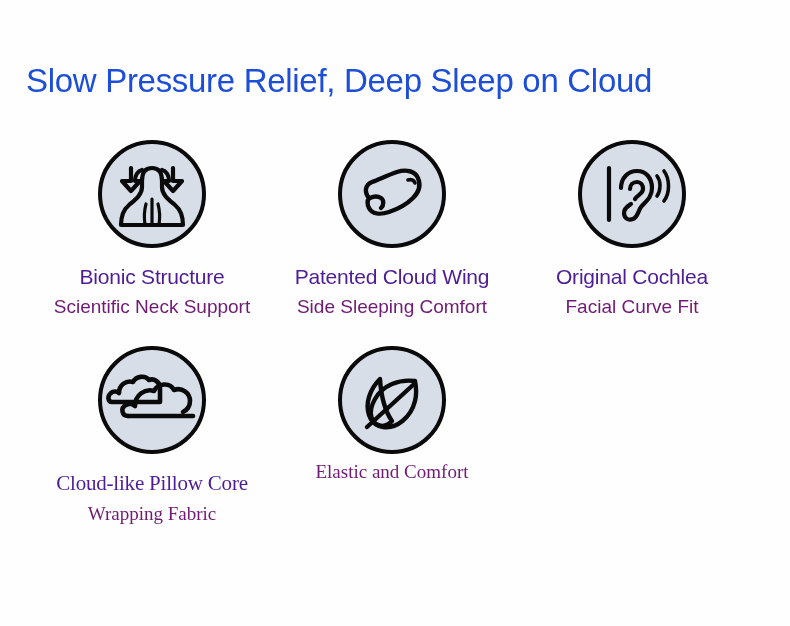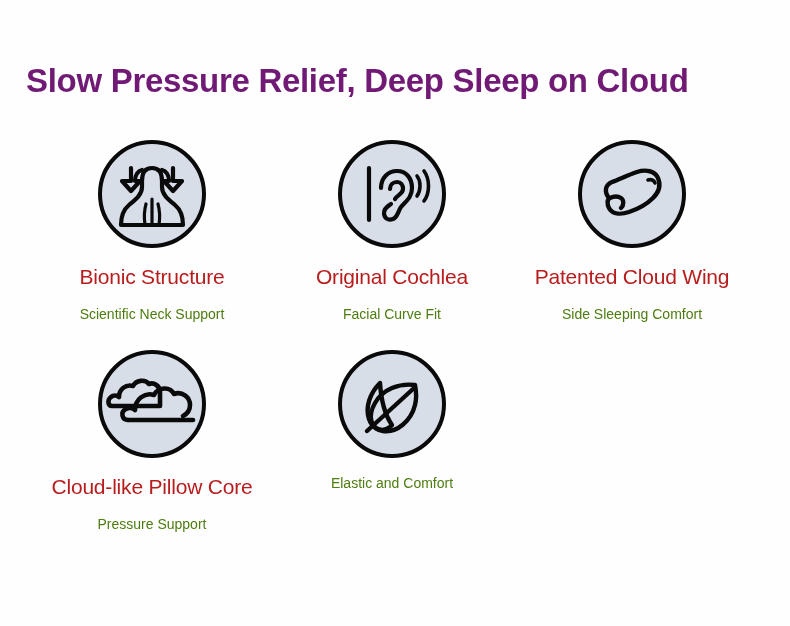--- a/index.html
+++ b/index.html
@@ -14,40 +14,41 @@
     color: #111111;
     overflow: hidden;
     position: relative;
   }
 
   #page-title {
     position: absolute;
     left: 26px;
     top: 40px;
     font-size: 33px;
-    font-weight: bold;
+    font-weight: normal;
     letter-spacing: -0.3px;
-    color: #701a75;
+    color: #1d4ed8;
     white-space: nowrap;
     text-align: center;
   }
 
   #feature-grid {
     position: absolute;
     left: 0;
     top: 140px;
     width: 790px;
   }
 
   .feature-row {
     display: flex;
     width: 790px;
   }
   .feature-row.row-2 {
     margin-top: 28px;
+    font-family: Liberation Serif, serif;
   }
 
   .feature-cell {
     width: 240px;
     display: flex;
     flex-direction: column;
     align-items: center;
   }
   .feature-row .feature-cell:nth-child(1) { margin-left: 32px; }
 
@@ -64,30 +65,30 @@
     overflow: hidden;
   }
   .icon-badge svg {
     display: block;
   }
 
   .feature-title {
     margin-top: 17px;
     font-size: 21px;
     font-weight: normal;
-    color: #b91c1c;
+    color: #4c1d95;
     white-space: nowrap;
     text-align: center;
     letter-spacing: -0.2px;
   }
 
   .feature-sub {
-    margin-top: 17px;
-    font-size: 14px;
-    color: #4d7c0f;
+    margin-top: 7px;
+    font-size: 19px;
+    color: #701a75;
     white-space: nowrap;
     text-align: center;
   }
 </style>
 </head>
 <body>
 
 <h1 id="page-title">Slow Pressure Relief, Deep Sleep on Cloud</h1>
 
 <div id="feature-grid">
@@ -107,63 +108,63 @@
           </g>
         </svg>
       </div>
       <div class="feature-title">Bionic Structure</div>
       <div class="feature-sub">Scientific Neck Support</div>
     </div>
 
     <div class="feature-cell">
       <div class="icon-badge">
         <svg width="80" height="80" viewBox="0 0 80 80" fill="none">
+          <g stroke="#0a0a0a" stroke-width="4.4" stroke-linejoin="round" stroke-linecap="round" fill="none">
+            <path d="M17 44 C12 38, 13 31, 20 28 C28 25, 36 21, 45 18 C54 15, 63 17, 66 24 C69 31, 67 38, 61 44 C55 50, 46 55, 37 58 C28 61, 20 60, 17 54 C15 50, 15 47, 17 44 Z"></path>
+            <path d="M18 44 C22 42, 26 42, 29 44 C32 46, 32 51, 29 54"></path>
+            <path d="M56 26 C59 25, 62 26, 63 29" stroke-width="3.6"></path>
+          </g>
+        </svg>
+      </div>
+      <div class="feature-title">Patented Cloud Wing</div>
+      <div class="feature-sub">Side Sleeping Comfort</div>
+    </div>
+
+    <div class="feature-cell">
+      <div class="icon-badge">
+        <svg width="80" height="80" viewBox="0 0 80 80" fill="none">
           <g stroke="#0a0a0a" stroke-width="4.2" stroke-linejoin="round" stroke-linecap="round" fill="none">
             <path d="M17 14 L17 66"></path>
             <path d="M29 34 C29 24, 36 17, 45 17 C54 17, 60 24, 60 34 C60 44, 53 48, 49 53 C46 57, 46 63, 41 65 C36 67, 32 64, 32 59 C32 54, 36 52, 39 50"></path>
             <path d="M38 35 C38 31, 41 28, 45 28 C49 28, 51 31, 51 35 C51 40, 45 41, 43 45"></path>
             <path d="M65 22 C69 27, 69 36, 65 42" stroke-width="3.6"></path>
             <path d="M72 17 C78 25, 78 39, 72 47" stroke-width="3.6"></path>
           </g>
         </svg>
       </div>
       <div class="feature-title">Original Cochlea</div>
       <div class="feature-sub">Facial Curve Fit</div>
-    </div>
-
-    <div class="feature-cell">
-      <div class="icon-badge">
-        <svg width="80" height="80" viewBox="0 0 80 80" fill="none">
-          <g stroke="#0a0a0a" stroke-width="4.4" stroke-linejoin="round" stroke-linecap="round" fill="none">
-            <path d="M17 44 C12 38, 13 31, 20 28 C28 25, 36 21, 45 18 C54 15, 63 17, 66 24 C69 31, 67 38, 61 44 C55 50, 46 55, 37 58 C28 61, 20 60, 17 54 C15 50, 15 47, 17 44 Z"></path>
-            <path d="M18 44 C22 42, 26 42, 29 44 C32 46, 32 51, 29 54"></path>
-            <path d="M56 26 C59 25, 62 26, 63 29" stroke-width="3.6"></path>
-          </g>
-        </svg>
-      </div>
-      <div class="feature-title">Patented Cloud Wing</div>
-      <div class="feature-sub">Side Sleeping Comfort</div>
     </div>
 
   </div>
 
   <div class="feature-row row-2">
 
     <div class="feature-cell">
       <div class="icon-badge">
         <svg width="92" height="92" viewBox="0 0 92 92" fill="none">
           <g stroke="#0a0a0a" stroke-width="4.6" stroke-linejoin="round" stroke-linecap="round" fill="none">
             <path d="M6 48 C2 48, 1 42, 5 39 C7 37, 11 37, 13 39 C13 31, 20 26, 27 28 C30 22, 39 21, 43 26 C48 24, 54 28, 54 34 L54 48 Z"></path>
             <path d="M22 62 C16 62, 14 54, 20 51 C23 49, 27 50, 29 52 C29 41, 39 34, 48 37 C52 29, 64 28, 68 36 C76 33, 84 39, 84 47 C84 52, 81 56, 77 58"></path>
             <path d="M22 62 L87 62"></path>
           </g>
         </svg>
       </div>
       <div class="feature-title">Cloud-like Pillow Core</div>
-      <div class="feature-sub">Pressure Support</div>
+      <div class="feature-sub">Wrapping Fabric</div>
     </div>
 
     <div class="feature-cell">
       <div class="icon-badge">
         <svg width="82" height="82" viewBox="0 0 82 82" fill="none">
           <g stroke="#0a0a0a" stroke-width="4.4" stroke-linejoin="round" stroke-linecap="round" fill="none">
             <path d="M29 20 C19 30, 14 44, 18 56 C22 68, 34 70, 41 62 C34 52, 30 36, 29 20 Z"></path>
             <path d="M64 22 C48 20, 32 26, 24 40 C16 54, 20 66, 32 68 C46 70, 60 58, 64 42 C66 34, 65 27, 64 22 Z"></path>
             <path d="M62 26 L16 68"></path>
           </g>

